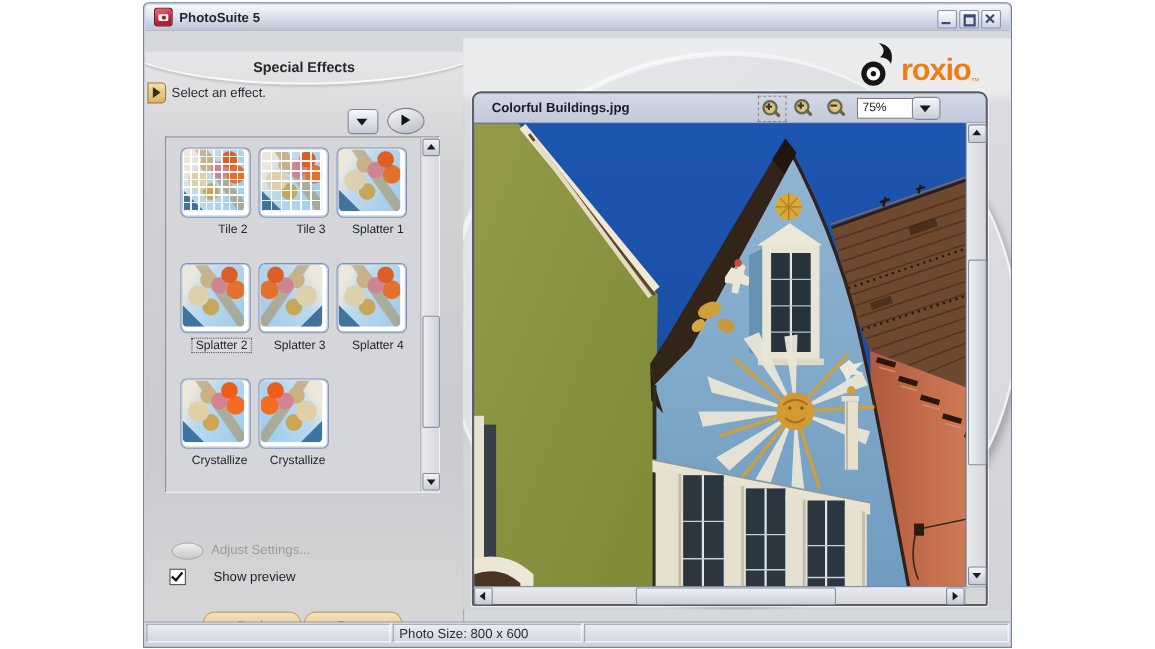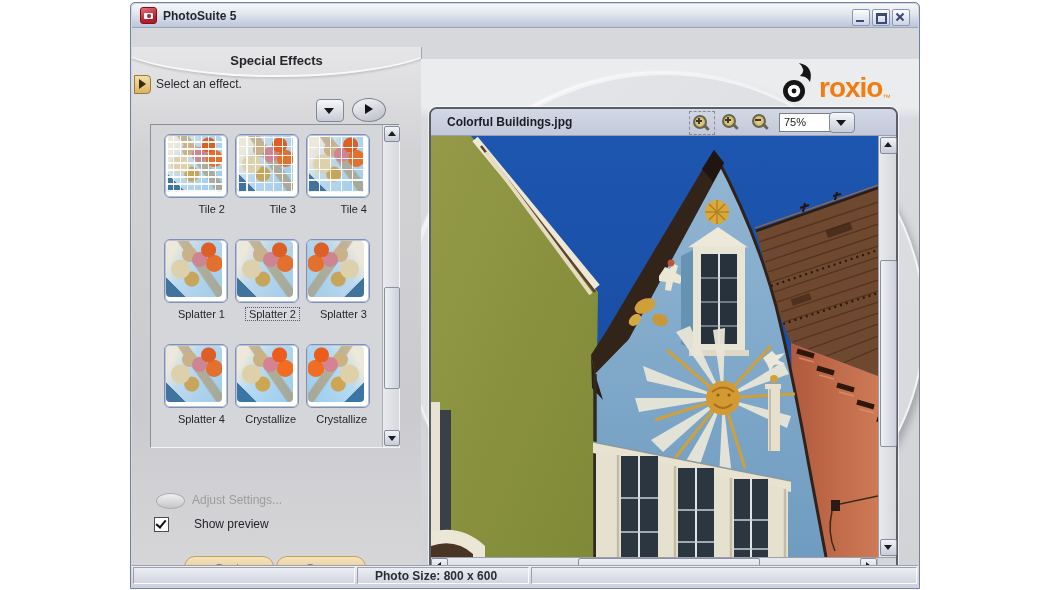--- a/index.html
+++ b/index.html
@@ -91,21 +91,21 @@
     background:linear-gradient(#f0f0f1,#c6c6c9);border:1px solid #aeaeb2;}
   .adj-text{position:absolute;left:60px;top:446px;font-size:12px;color:#9c9c9a;}
   .chk{position:absolute;left:22px;top:470px;width:13px;height:13px;background:#fff;border:1px solid #4a4a52;cursor:pointer;}
   .chk .check{width:4px;height:8px;border:solid #101014;border-width:0 2px 2px 0;transform:rotate(40deg);margin:0 0 0 3px;}
   .chk-label{position:absolute;left:42px;top:470px;font-size:12px;color:#1e1e24;margin-left:20px;}
   .btn{position:absolute;height:24px;border-radius:11px;font-size:12px;text-align:center;line-height:24px;cursor:pointer;}
   .btn-tan{background:linear-gradient(#f5e3bb 0%,#ecd0a0 45%,#dfb277 100%);border:1px solid #c2a267;color:#8d8070;}
   .btn-back{left:52px;top:509px;width:88px;}
   .btn-done{left:144px;top:509px;width:88px;}
   
-  .workspace{position:absolute;left:290px;top:56px;width:498px;height:519px;
+  .workspace{position:absolute;left:290px;top:32px;width:498px;height:519px;
     background:linear-gradient(180deg,#ebecee 0 48px,#dadbdf 60px,#d2d3d7 100%);overflow:hidden;}
   .big-ellipse{position:absolute;left:-16px;top:14px;width:516px;height:496px;border-radius:50%;
     background:linear-gradient(135deg,#e6e7ea,#d6d7db);
     border:2px solid #f2f3f5;box-shadow:4px 5px 7px rgba(110,112,120,.45), -2px -2px 2px rgba(255,255,255,.8);}
   .logo{position:absolute;left:356px;top:2px;width:136px;height:42px;display:flex;align-items:flex-end;}
   .logo-text{color:#f07d12;font-weight:bold;font-size:28px;letter-spacing:-1px;line-height:30px;}
   .logo-tm{color:#f07d12;font-size:8px;vertical-align:top;line-height:10px;}
   
   .canvas{position:absolute;left:8px;top:48px;width:465px;height:464px;
     border:2px solid #5c5e66;border-radius:8px 8px 2px 2px;background:#c9cfdf;
@@ -133,21 +133,21 @@
   .vscroll .sb-btn{left:1px;width:15px;height:15px;}
   .hrow{display:flex;height:16px;border-top:1px solid #9aa0ae;}
   .hscroll{position:relative;width:447px;height:15px;background:linear-gradient(#e9eaed,#d6d7db);}
   .hscroll .sb-btn{top:0px;width:15px;height:14px;}
   .hcorner{width:18px;height:15px;background:#d4d6da;border-left:1px solid #b6b8be;}
   .hthumb{position:absolute;top:0px;height:14px;background:linear-gradient(#eef0f3,#ccd0da);border:1px solid #8a90a0;border-radius:2px;cursor:grab;}
   
   .statusbar{position:absolute;left:1px;bottom:1px;right:1px;height:21px;
     background:linear-gradient(#eef0f5,#ccd0da);border-top:1px solid #9aa0ae;display:flex;}
   .status-cell{height:17px;margin-top:1px;border:1px solid;border-color:#9aa0ae #fbfbfd #fbfbfd #9aa0ae;
-    font-size:12px;color:#2a2c34;line-height:17px;padding-left:17px;box-sizing:border-box;font-weight:bold;}
+    font-size:12px;color:#2a2c34;line-height:17px;padding-left:5px;box-sizing:border-box;}
   .sc1{width:222px;margin-left:1px;} .sc2{width:172px;margin-left:2px;} .sc3{flex:1;margin-left:2px;margin-right:1px;}
 </style>
 </head>
 <body>
 
 <div id="stage">
   <div class="window">
 
     <div class="titlebar">
       <div class="app-icon">
@@ -191,26 +191,20 @@
             <div class="fx-thumb">
                 <div class="fx-art tile g7"></div>
               </div>
             <div class="fx-label">Tile 2</div>
           </div>
           <div class="fx-cell">
             <div class="fx-thumb">
                 <div class="fx-art tile g9"></div>
               </div>
             <div class="fx-label">Tile 3</div>
-          </div>
-          <div class="fx-cell">
-            <div class="fx-thumb">
-                <div class="fx-art tile g11"></div>
-              </div>
-            <div class="fx-label">Tile 4</div>
           </div>
           <div class="fx-cell">
             <div class="fx-thumb">
                 <div class="fx-art soft"></div>
               </div>
             <div class="fx-label">Splatter 1</div>
           </div>
           <div class="fx-cell">
             <div class="fx-thumb">
                 <div class="fx-art soft"></div>

